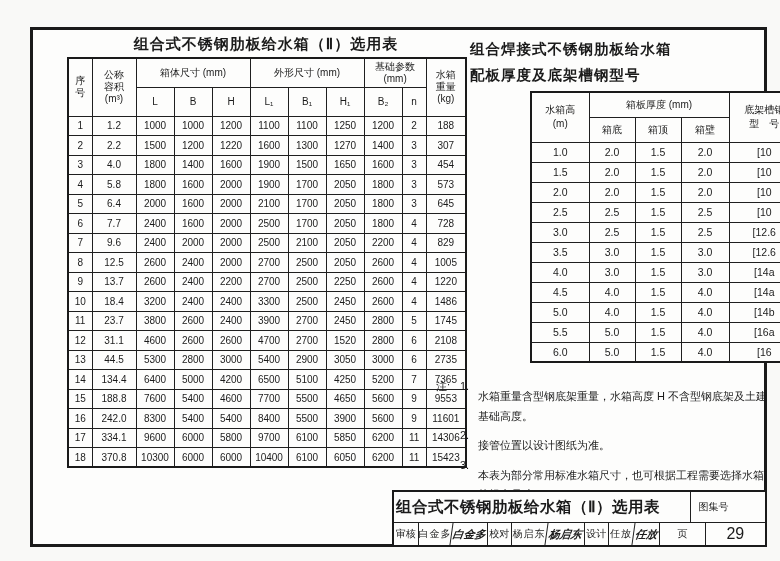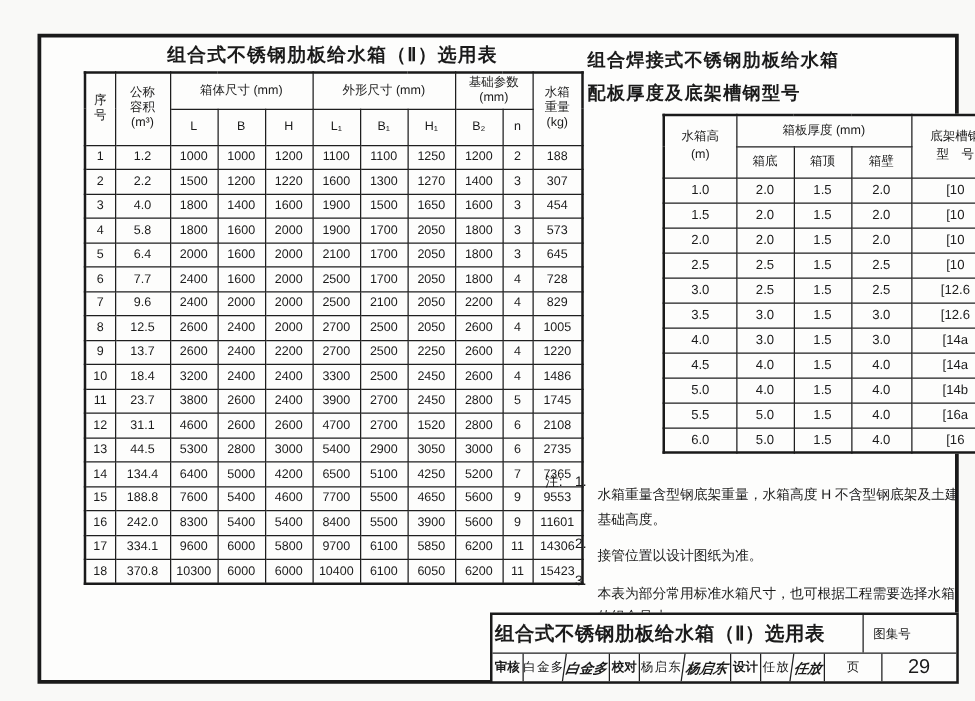--- a/index.html
+++ b/index.html
@@ -75,21 +75,21 @@
   .tblock-row2 { height:23px; border-top:1px solid #1f1f1f; }
   .tb-cell {
     box-sizing:border-box; border-left:1px solid #1f1f1f;
     display:flex; align-items:center; justify-content:center;
     white-space:nowrap; overflow:hidden;
   }
   .tb-cell:first-child { border-left:none; }
   .tb-title { width:268px; font-weight:bold; font-size:15.5px; letter-spacing:0.5px; }
   .tb-atlas-label { width:46px; font-size:10px;margin-left:28px; }
   .tb-atlas-no { width:61px; font-size:12px; letter-spacing:1px; }
-  .tb-lab { font-size:10px;font-weight:bold; }
+  .tb-lab { font-size:10px; }
   .tb-name { font-size:10px; letter-spacing:1px; }
   .tb-sig { font-size:11px; font-weight:bold; font-style:italic; transform:skewX(-8deg); }
   .w24{width:24px;} .w26{width:26px;} .w34{width:34px;} .w36{width:36px;} .w38{width:38px;}
   .tb-page-label { width:46px; font-size:10px; }
   .tb-page-no { width:61px; font-size:16px; }
 </style>
 </head>
 <body>
 
 <div class="page">

